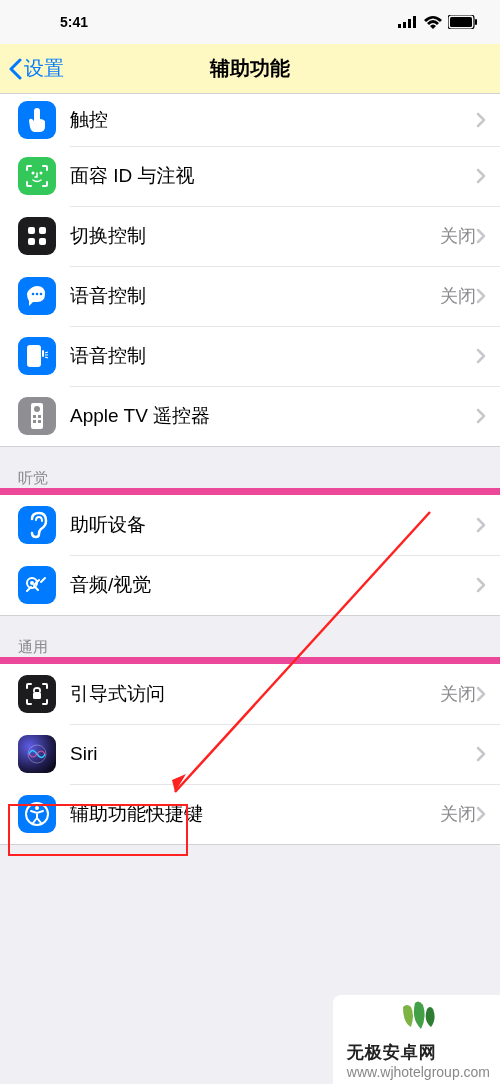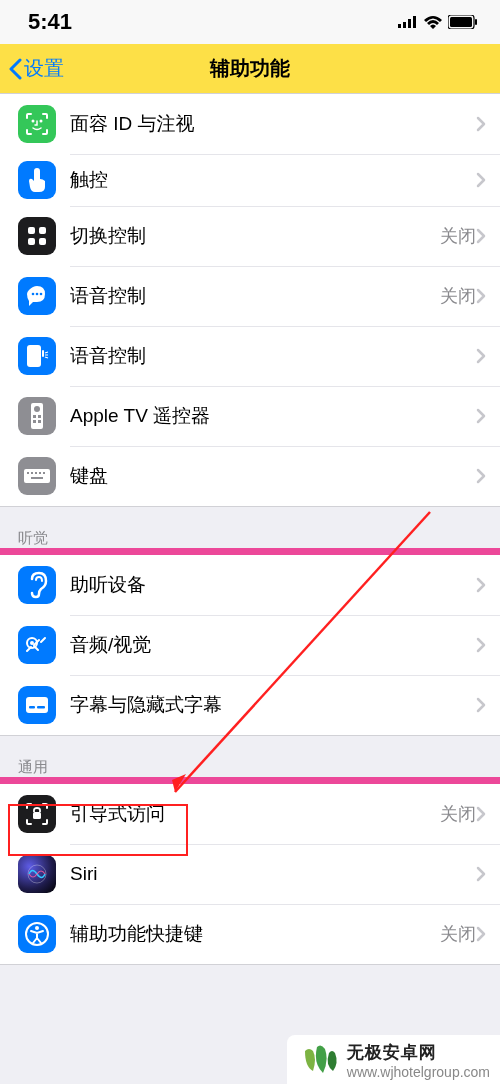--- a/index.html
+++ b/index.html
@@ -12,25 +12,25 @@
     position: relative;
   }
   .status-bar {
     height: 44px;
     display: flex;
     align-items: center;
     justify-content: space-between;
     padding: 0 22px 0 28px;
     background: #f8f8f8;
   }
-  .status-time { font-size: 22px; font-weight: 600; color: #000; }
+  .status-time { font-size: 14px; font-weight: 600; color: #000; margin-left: 32px; }
   .status-icons { display: flex; align-items: center; gap: 6px; }
   .nav-bar {
     height: 50px;
-    background: #fde047;
+    background: #fef9c3;
     position: relative;
     display: flex;
     align-items: center;
     border-bottom: 1px solid #d1d1d6;
   }
   .back-button {
     display: flex;
     align-items: center;
     color: #007aff;
     font-size: 20px;
@@ -91,20 +91,21 @@
   .watermark {
     position: absolute;
     right: 0;
     bottom: 0;
     background: #fff;
     padding: 6px 10px 4px 14px;
     display: flex;
     align-items: center;
     gap: 8px;
     border-top-left-radius: 8px;
+    flex-direction: column;
   }
   .wm-text { text-align: left; }
   .wm-title { font-size: 17px; font-weight: 700; color: #222; letter-spacing: 1px; }
   .wm-sub { font-size: 14px; color: #888; }
 </style>
 </head>
 <body>
 
 <div class="status-bar">
   <span class="status-time">5:41</span>
@@ -132,42 +133,42 @@
         <path d="M12 2 L3 11 L12 20" stroke="#007aff" stroke-width="3" fill="none" stroke-linecap="round" stroke-linejoin="round"></path>
       </svg>
     <span>设置</span>
   </div>
   <div class="nav-title">辅助功能</div>
 </div>
 
 <div class="content">
 
   <div class="rows-group first">
+    <div class="row" style="height:52px">
+      <div class="row-icon" style="background:#007aff">
+        <svg width="22" height="26" viewBox="0 0 22 26">
+            <path d="M8 4 Q8 1 11 1 Q14 1 14 4 V12 Q17 12 19 14 V20 Q19 25 13 25 H9 Q5 25 4 20 L3 14 Q3 11 6 12 L8 14 Z" fill="#fff"></path>
+          </svg>
+      </div>
+      <span class="row-label">触控</span>
+      <svg class="chevron" width="10" height="16" viewBox="0 0 10 16">
+          <path d="M2 2 L8 8 L2 14" stroke="#c7c7cc" stroke-width="2.5" fill="none" stroke-linecap="round" stroke-linejoin="round"></path>
+        </svg>
+    </div>
     <div class="row">
       <div class="row-icon" style="background:#34c759">
         <svg width="28" height="28" viewBox="0 0 28 28">
             <path d="M4 8 V5 Q4 4 5 4 H8 M20 4 H23 Q24 4 24 5 V8 M24 20 V23 Q24 24 23 24 H20 M8 24 H5 Q4 24 4 23 V20" stroke="#fff" stroke-width="2" fill="none" stroke-linecap="round"></path>
             <circle cx="10" cy="11" r="1.5" fill="#fff"></circle>
             <circle cx="18" cy="11" r="1.5" fill="#fff"></circle>
             <path d="M14 11 V15 H12" stroke="#fff" stroke-width="1.5" fill="none" stroke-linecap="round"></path>
             <path d="M10 18 Q14 21 18 18" stroke="#fff" stroke-width="1.5" fill="none" stroke-linecap="round"></path>
           </svg>
       </div>
       <span class="row-label">面容 ID 与注视</span>
-      <svg class="chevron" width="10" height="16" viewBox="0 0 10 16">
-          <path d="M2 2 L8 8 L2 14" stroke="#c7c7cc" stroke-width="2.5" fill="none" stroke-linecap="round" stroke-linejoin="round"></path>
-        </svg>
-    </div>
-    <div class="row" style="height:52px">
-      <div class="row-icon" style="background:#007aff">
-        <svg width="22" height="26" viewBox="0 0 22 26">
-            <path d="M8 4 Q8 1 11 1 Q14 1 14 4 V12 Q17 12 19 14 V20 Q19 25 13 25 H9 Q5 25 4 20 L3 14 Q3 11 6 12 L8 14 Z" fill="#fff"></path>
-          </svg>
-      </div>
-      <span class="row-label">触控</span>
       <svg class="chevron" width="10" height="16" viewBox="0 0 10 16">
           <path d="M2 2 L8 8 L2 14" stroke="#c7c7cc" stroke-width="2.5" fill="none" stroke-linecap="round" stroke-linejoin="round"></path>
         </svg>
     </div>
     <div class="row">
       <div class="row-icon" style="background:#1c1c1e">
         <svg width="24" height="24" viewBox="0 0 24 24">
             <rect x="3" y="3" width="7" height="7" rx="2" fill="#fff"></rect>
             <rect x="14" y="3" width="7" height="7" rx="2" fill="#fff"></rect>
             <rect x="3" y="14" width="7" height="7" rx="2" fill="#fff"></rect>
@@ -217,37 +218,20 @@
             <rect x="9" y="14" width="3" height="3" fill="#8e8e93"></rect>
             <rect x="4" y="19" width="3" height="3" fill="#8e8e93"></rect>
             <rect x="9" y="19" width="3" height="3" fill="#8e8e93"></rect>
           </svg>
       </div>
       <span class="row-label">Apple TV 遥控器</span>
       <svg class="chevron" width="10" height="16" viewBox="0 0 10 16">
           <path d="M2 2 L8 8 L2 14" stroke="#c7c7cc" stroke-width="2.5" fill="none" stroke-linecap="round" stroke-linejoin="round"></path>
         </svg>
     </div>
-    <div class="row">
-      <div class="row-icon" style="background:#8e8e93">
-        <svg width="30" height="22" viewBox="0 0 30 22">
-            <rect x="2" y="4" width="26" height="14" rx="2" fill="#fff"></rect>
-            <rect x="5" y="7" width="2" height="2" fill="#8e8e93"></rect>
-            <rect x="9" y="7" width="2" height="2" fill="#8e8e93"></rect>
-            <rect x="13" y="7" width="2" height="2" fill="#8e8e93"></rect>
-            <rect x="17" y="7" width="2" height="2" fill="#8e8e93"></rect>
-            <rect x="21" y="7" width="2" height="2" fill="#8e8e93"></rect>
-            <rect x="9" y="12" width="12" height="2" fill="#8e8e93"></rect>
-          </svg>
-      </div>
-      <span class="row-label">键盘</span>
-      <svg class="chevron" width="10" height="16" viewBox="0 0 10 16">
-          <path d="M2 2 L8 8 L2 14" stroke="#c7c7cc" stroke-width="2.5" fill="none" stroke-linecap="round" stroke-linejoin="round"></path>
-        </svg>
-    </div>
   </div>
 
   <div class="section-header">听觉</div>
   <div class="rows-group">
     <div class="row">
       <div class="row-icon" style="background:#007aff">
         <svg width="22" height="28" viewBox="0 0 22 28">
             <path d="M6 8 Q6 2 13 2 Q20 2 20 10 Q20 15 15 18 Q13 20 13 23 Q13 26 10 26 Q6 26 6 22" stroke="#fff" stroke-width="2.5" fill="none" stroke-linecap="round"></path>
             <path d="M10 9 Q10 6 13 6 Q16 6 16 10" stroke="#fff" stroke-width="2" fill="none" stroke-linecap="round"></path>
           </svg>
@@ -259,33 +243,20 @@
     </div>
     <div class="row">
       <div class="row-icon" style="background:#007aff">
         <svg width="28" height="22" viewBox="0 0 28 22">
             <circle cx="9" cy="9" r="5" fill="none" stroke="#fff" stroke-width="2"></circle>
             <circle cx="9" cy="9" r="2" fill="#fff"></circle>
             <path d="M4 17 L8 13 M11 11 L16 6 M18 8 L22 4 M15 16 L11 12" stroke="#fff" stroke-width="2" stroke-linecap="round"></path>
           </svg>
       </div>
       <span class="row-label">音频/视觉</span>
-      <svg class="chevron" width="10" height="16" viewBox="0 0 10 16">
-          <path d="M2 2 L8 8 L2 14" stroke="#c7c7cc" stroke-width="2.5" fill="none" stroke-linecap="round" stroke-linejoin="round"></path>
-        </svg>
-    </div>
-    <div class="row">
-      <div class="row-icon" style="background:#007aff">
-        <svg width="28" height="22" viewBox="0 0 28 22">
-            <rect x="3" y="3" width="22" height="16" rx="3" fill="#fff"></rect>
-            <rect x="6" y="12" width="6" height="2.5" rx="1" fill="#007aff"></rect>
-            <rect x="14" y="12" width="8" height="2.5" rx="1" fill="#007aff"></rect>
-          </svg>
-      </div>
-      <span class="row-label">字幕与隐藏式字幕</span>
       <svg class="chevron" width="10" height="16" viewBox="0 0 10 16">
           <path d="M2 2 L8 8 L2 14" stroke="#c7c7cc" stroke-width="2.5" fill="none" stroke-linecap="round" stroke-linejoin="round"></path>
         </svg>
     </div>
   </div>
 
   <div class="section-header">通用</div>
   <div class="rows-group">
     <div class="row">
       <div class="row-icon" style="background:#1c1c1e">

